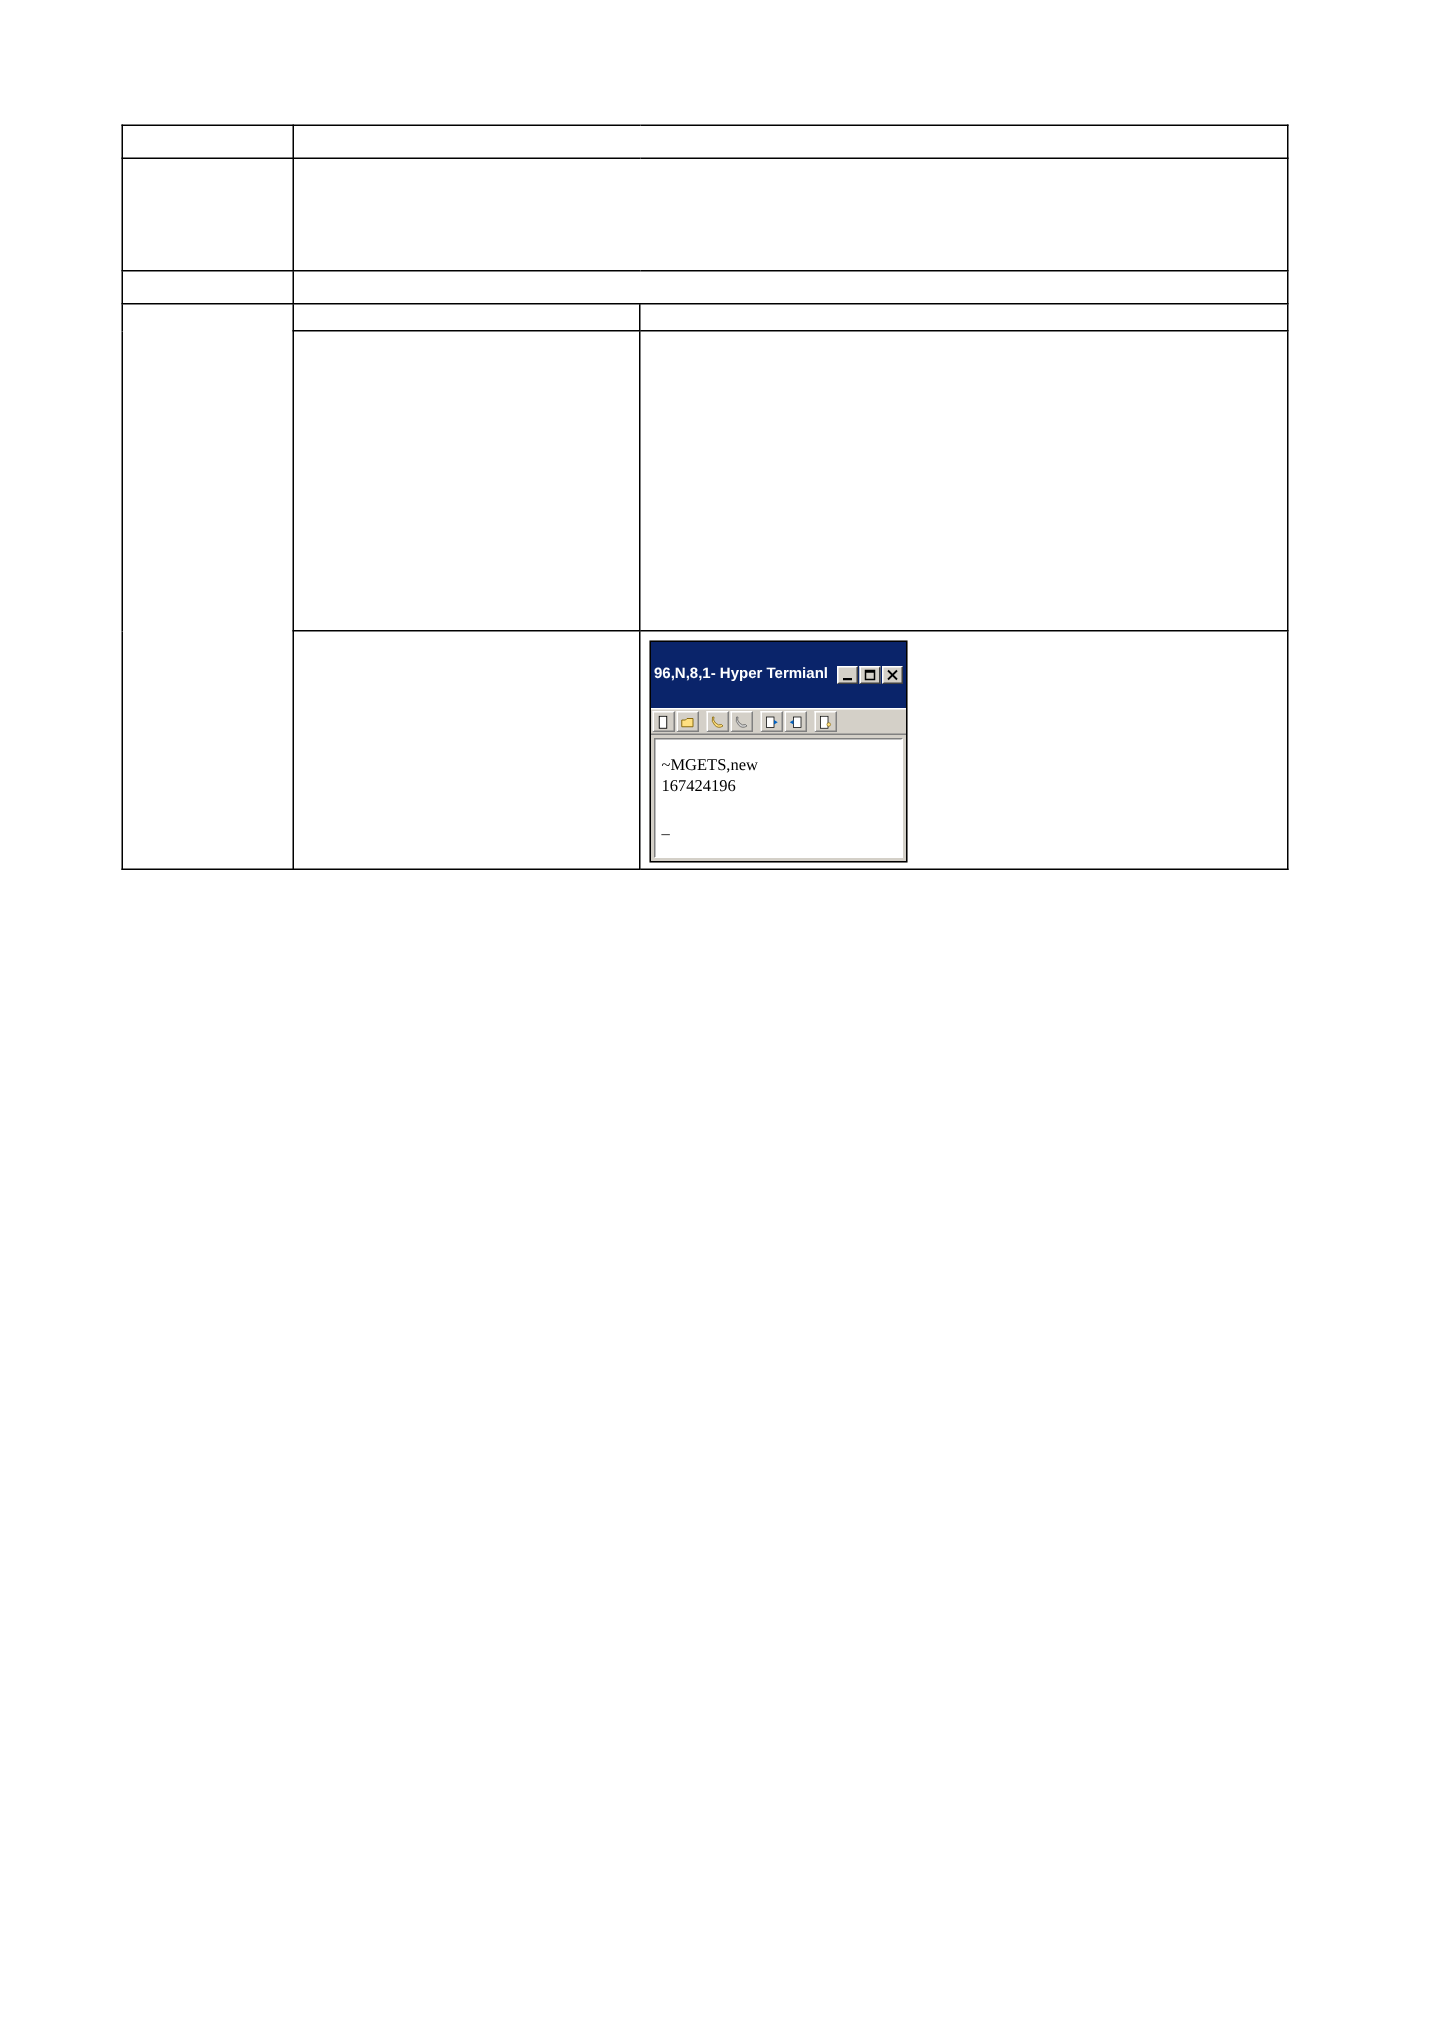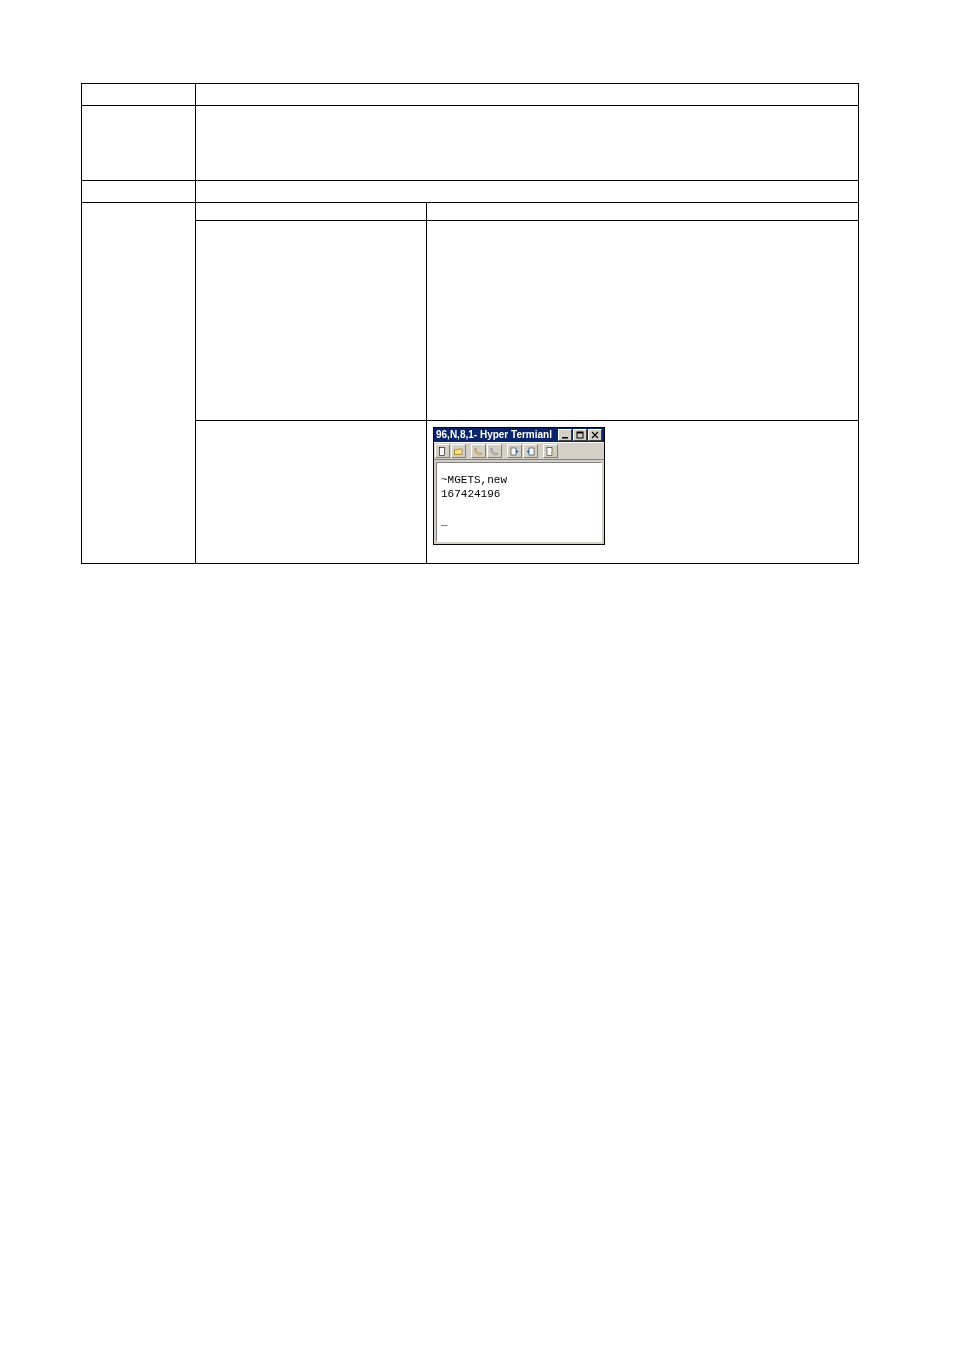--- a/index.html
+++ b/index.html
@@ -49,21 +49,21 @@
     position: relative;
     margin-top: 2px;
     margin-left: 2px;
   }
   .ht-titlebar {
     background: #0a246a;
     color: #ffffff;
     display: flex;
     align-items: center;
     justify-content: space-between;
-    padding: 1px 2px;
+    padding: 16px 2px;
     font-weight: bold;
     font-size: 10px;
     line-height: 12px;
   }
   .ht-title {
     white-space: nowrap;
   }
   .ht-controls {
     display: flex;
     gap: 1px;
@@ -106,21 +106,21 @@
   }
   .tb-btn svg { display:block; }
   .ht-content {
     background: #ffffff;
     border-top: 1px solid #808080;
     border-left: 1px solid #808080;
     border-right: 1px solid #fff;
     border-bottom: 1px solid #fff;
     margin: 2px;
     padding: 10px 4px 4px 4px;
-    font-family: Liberation Mono, monospace;
+    font-family: Liberation Serif, serif;
     font-size: 11px;
     min-height: 80px;
     box-sizing: border-box;
     line-height: 14px;
   }
   .ht-caret {
     margin-top: 14px;
   }
 </style>
 </head>

